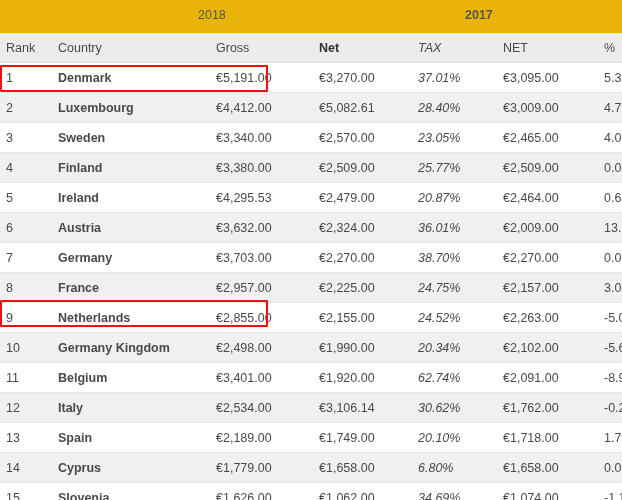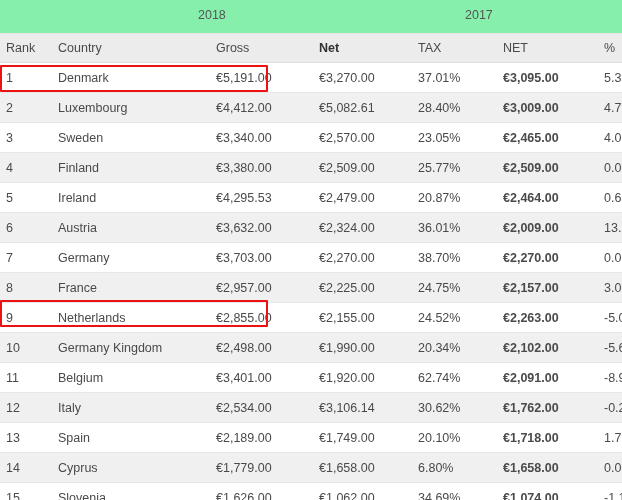--- a/index.html
+++ b/index.html
@@ -20,21 +20,21 @@
     position: relative;
     width: 622px;
     height: 500px;
     overflow: hidden;
   }
 
   
   .group-band {
     position: relative;
     height: 33px;
-    background: #86efac;
+    background: #eab308;
     border-bottom: 1px solid #e6e6e6;
   }
   .group-label {
     position: absolute;
     top: 8px;
     font-size: 12.5px;
     color: #555555;
     white-space: nowrap;
   }
 
@@ -74,25 +74,25 @@
 
   tbody tr.stripe td {
     background: #f0f0f0;
   }
   tbody tr.plain td {
     background: #ffffff;
   }
 
   
   .c-rank    { width: 46px;  padding-left: 6px !important;  }
-  .c-country { width: 146px; padding-left: 6px !important;  }
+  .c-country { width: 146px; padding-left: 6px !important; font-weight: bold;  }
   .c-gross   { width: 95px;  padding-left: 12px !important; }
   .c-net     { width: 93px;  padding-left: 8px !important;  }
-  .c-tax     { width: 79px;  padding-left: 6px !important;  }
-  .c-net2    { width: 95px;  padding-left: 6px !important; font-weight: bold;  }
+  .c-tax     { width: 79px;  padding-left: 6px !important; font-style: italic;  }
+  .c-net2    { width: 95px;  padding-left: 6px !important;  }
   .c-pct     { width: 68px;  padding-left: 6px !important;  }
 
   
   .redbox {
     position: absolute;
     left: 0px;
     width: 268px;
     height: 27px;
     border: 2px solid #ee1111;
     box-sizing: border-box;
@@ -101,21 +101,21 @@
     border-radius: 1px;
   }
 </style>
 </head>
 <body>
 
 <div id="page">
 
   <div class="group-band">
       <div class="group-label" style="left: 198px;">2018</div>
-      <div class="group-label" style="left: 465px;">2017</div>
+      <div class="group-label" style="left: 465px; font-weight: bold;">2017</div>
     </div>
 
   <table class="data-table">
     <thead>
       <tr>
         <th class="c-rank">Rank</th>
         <th class="c-country">Country</th>
         <th class="c-gross">Gross</th>
         <th class="c-net bold-head">Net</th>
         <th class="c-tax">TAX</th>

